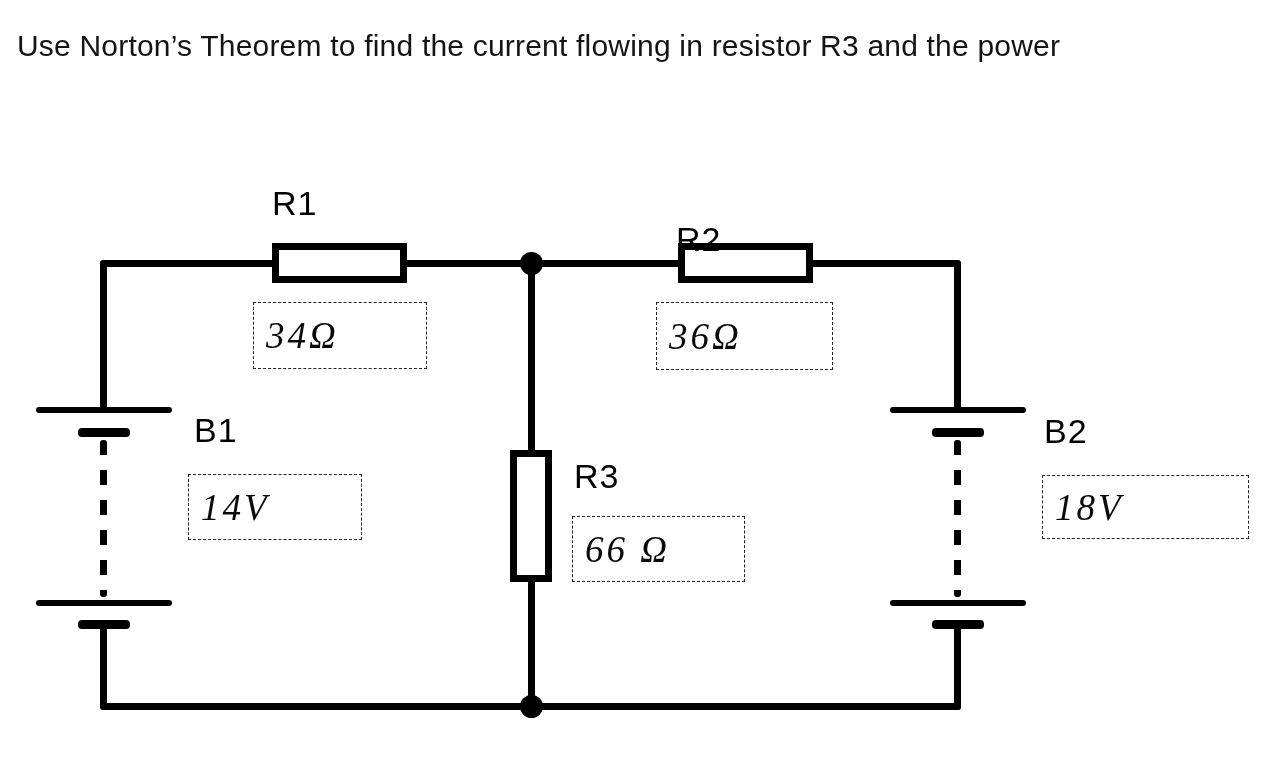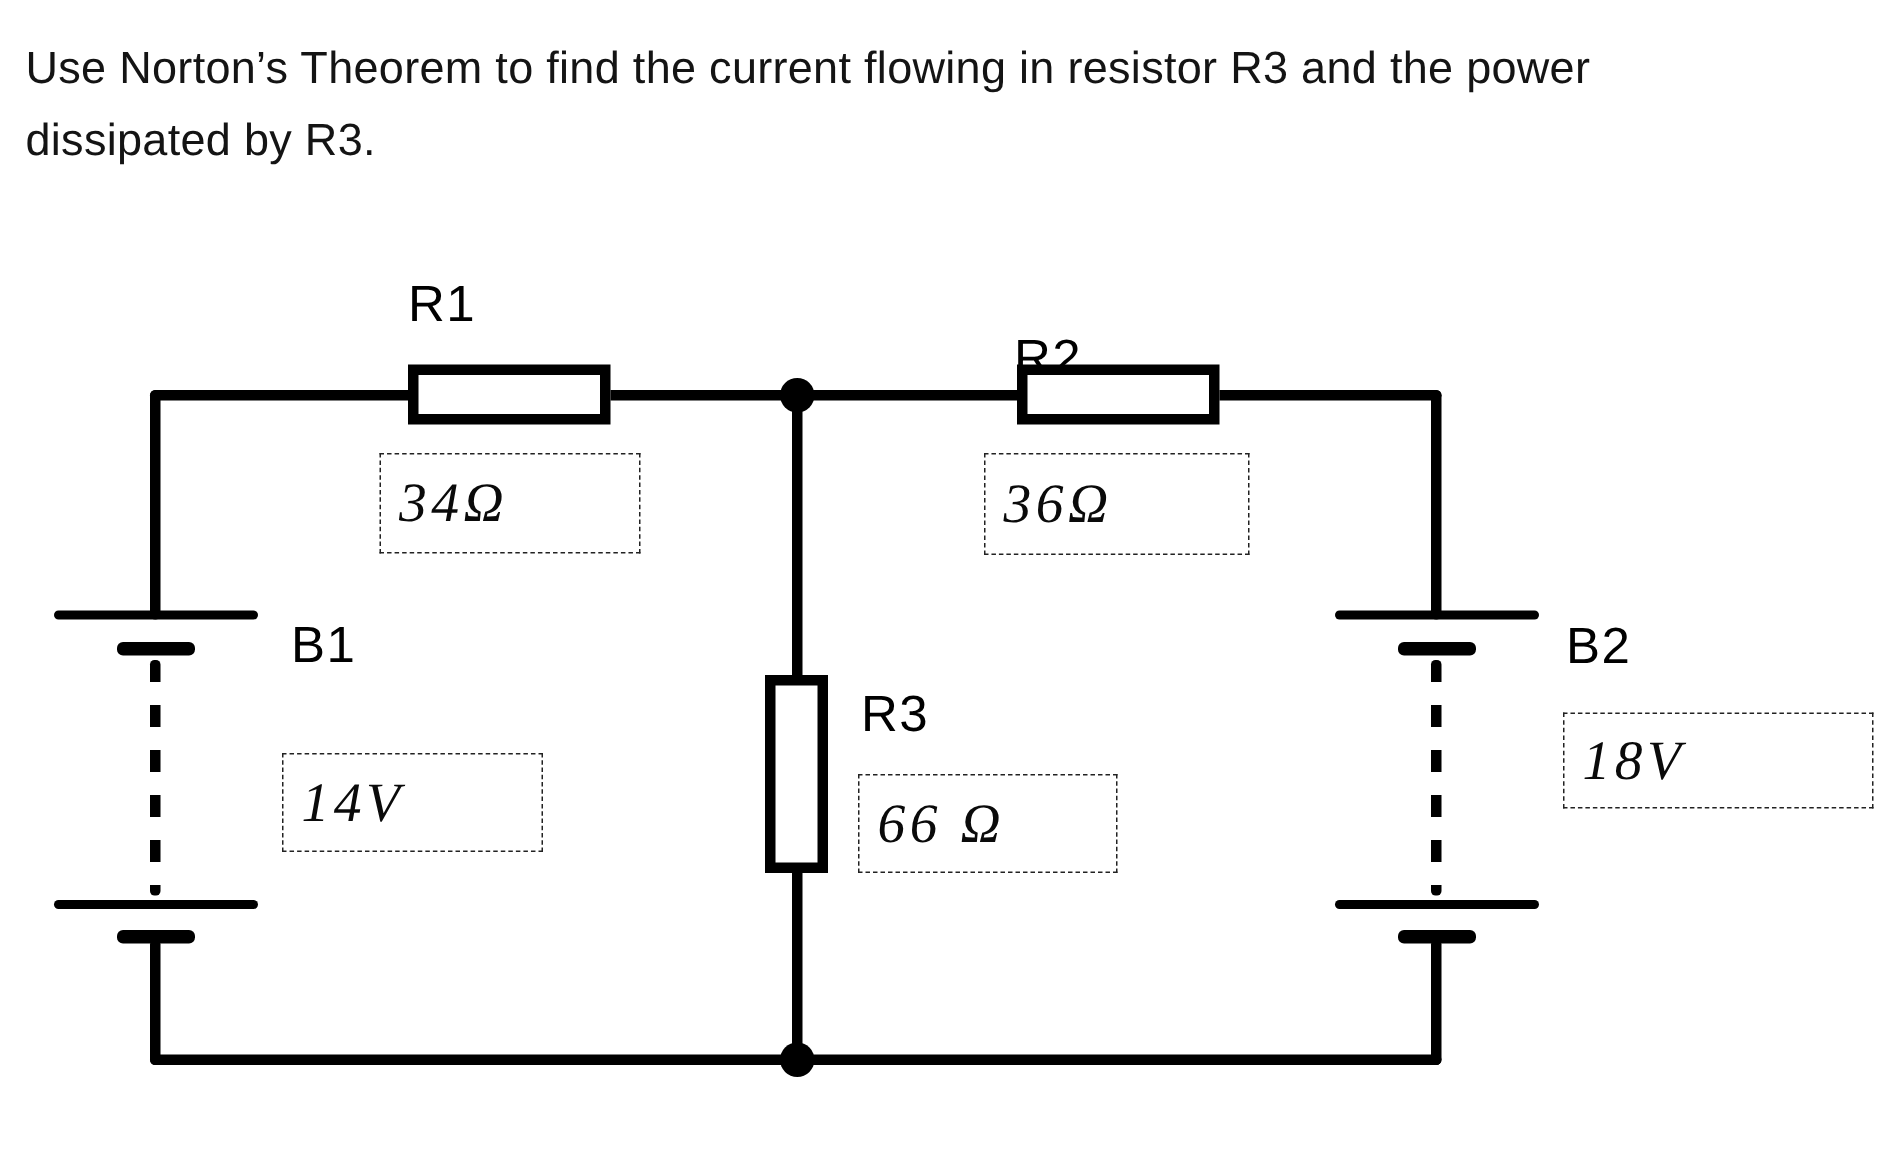--- a/index.html
+++ b/index.html
@@ -42,21 +42,20 @@
     font-size:37px; color:#0a0a0a; letter-spacing:3px; white-space:nowrap;
   }
 </style>
 </head>
 <body>
 
 <div class="page">
 
   <div class="question">
     <div>Use Norton’s Theorem to find the current flowing in resistor R3 and the power</div>
-    <div>dissipated by R3.</div>
   </div>
 
   <div>
 
     <div class="wire" style="left:100px; top:260px; width:861px; height:7px;"></div>
     <div class="wire" style="left:100px; top:703px; width:861px; height:7px;"></div>
     <div class="wire" style="left:100px; top:260px; width:7px; height:153px;"></div>
     <div class="wire" style="left:100px; top:626px; width:7px; height:84px;"></div>
     <div class="wire" style="left:954px; top:260px; width:7px; height:153px;"></div>
     <div class="wire" style="left:954px; top:626px; width:7px; height:84px;"></div>
@@ -84,21 +83,21 @@
     </div>
 
     <div>
       <div class="plate" style="left:36px;  top:407px; width:136px; height:6px;"></div>
       <div class="plate" style="left:78px;  top:428px; width:52px;  height:9px;"></div>
       <div class="bat-dash" style="left:100px; top:440px; height:157px;"></div>
       <div class="plate" style="left:36px;  top:600px; width:136px; height:6px;"></div>
       <div class="plate" style="left:78px;  top:620px; width:52px;  height:9px;"></div>
     </div>
     <div class="comp-label" style="left:194px; top:413px;">B1</div>
-    <div class="value-box" style="left:188px; top:502px; width:174px; height:66px;">
+    <div class="value-box" style="left:188px; top:474px; width:174px; height:66px;">
       <span class="hand">14V</span>
     </div>
 
     <div>
       <div class="plate" style="left:890px; top:407px; width:136px; height:6px;"></div>
       <div class="plate" style="left:932px; top:428px; width:52px;  height:9px;"></div>
       <div class="bat-dash" style="left:954px; top:440px; height:157px;"></div>
       <div class="plate" style="left:890px; top:600px; width:136px; height:6px;"></div>
       <div class="plate" style="left:932px; top:620px; width:52px;  height:9px;"></div>
     </div>

